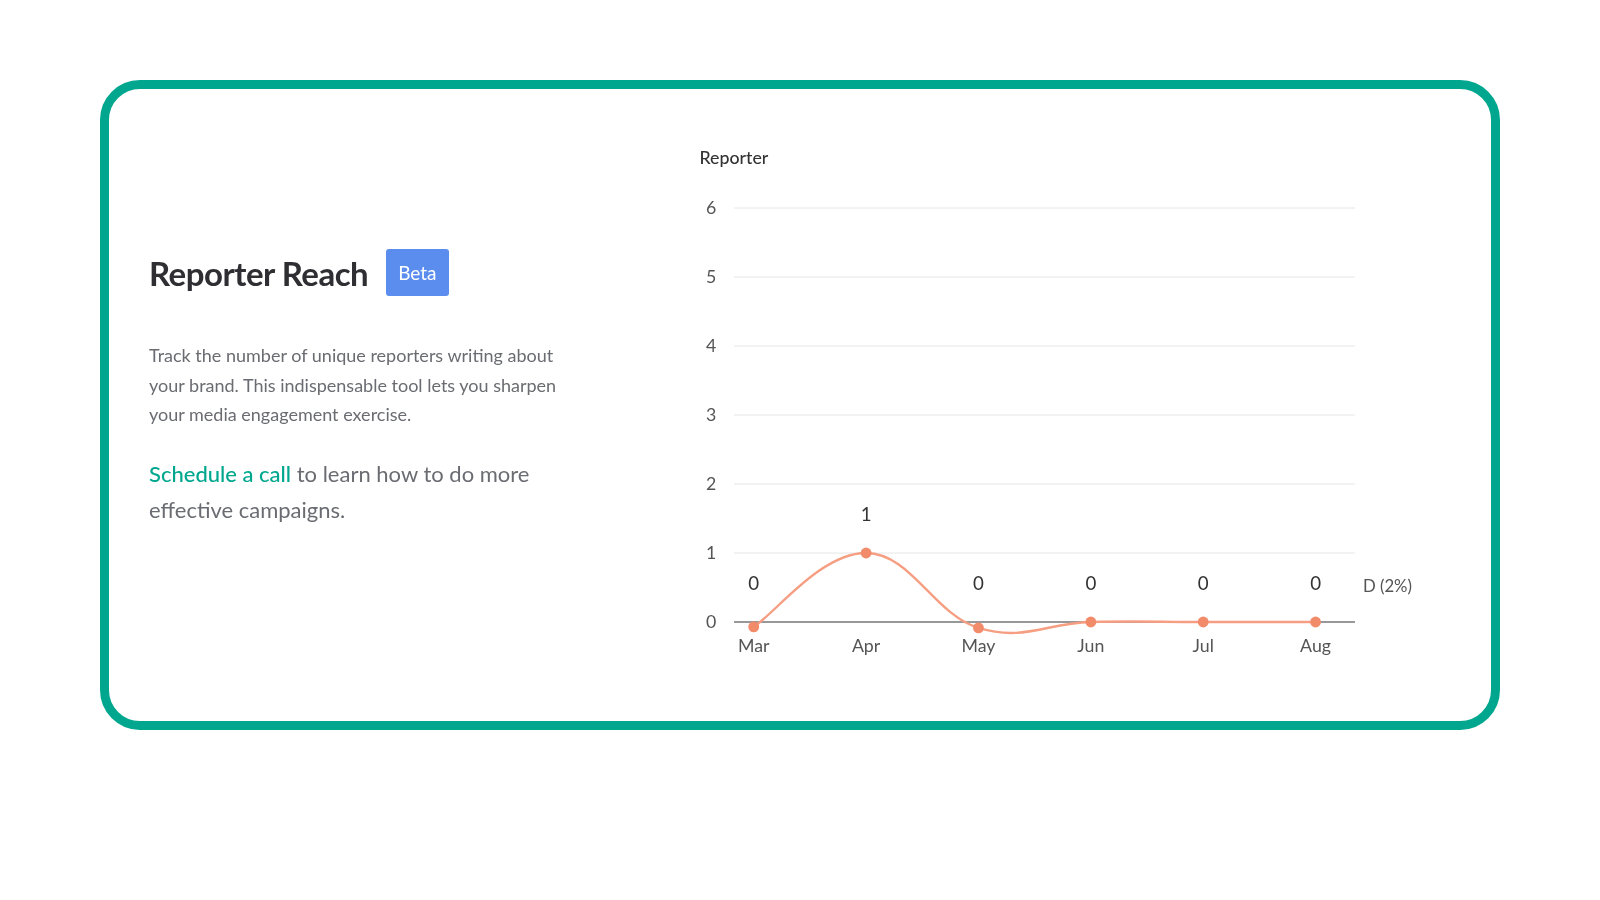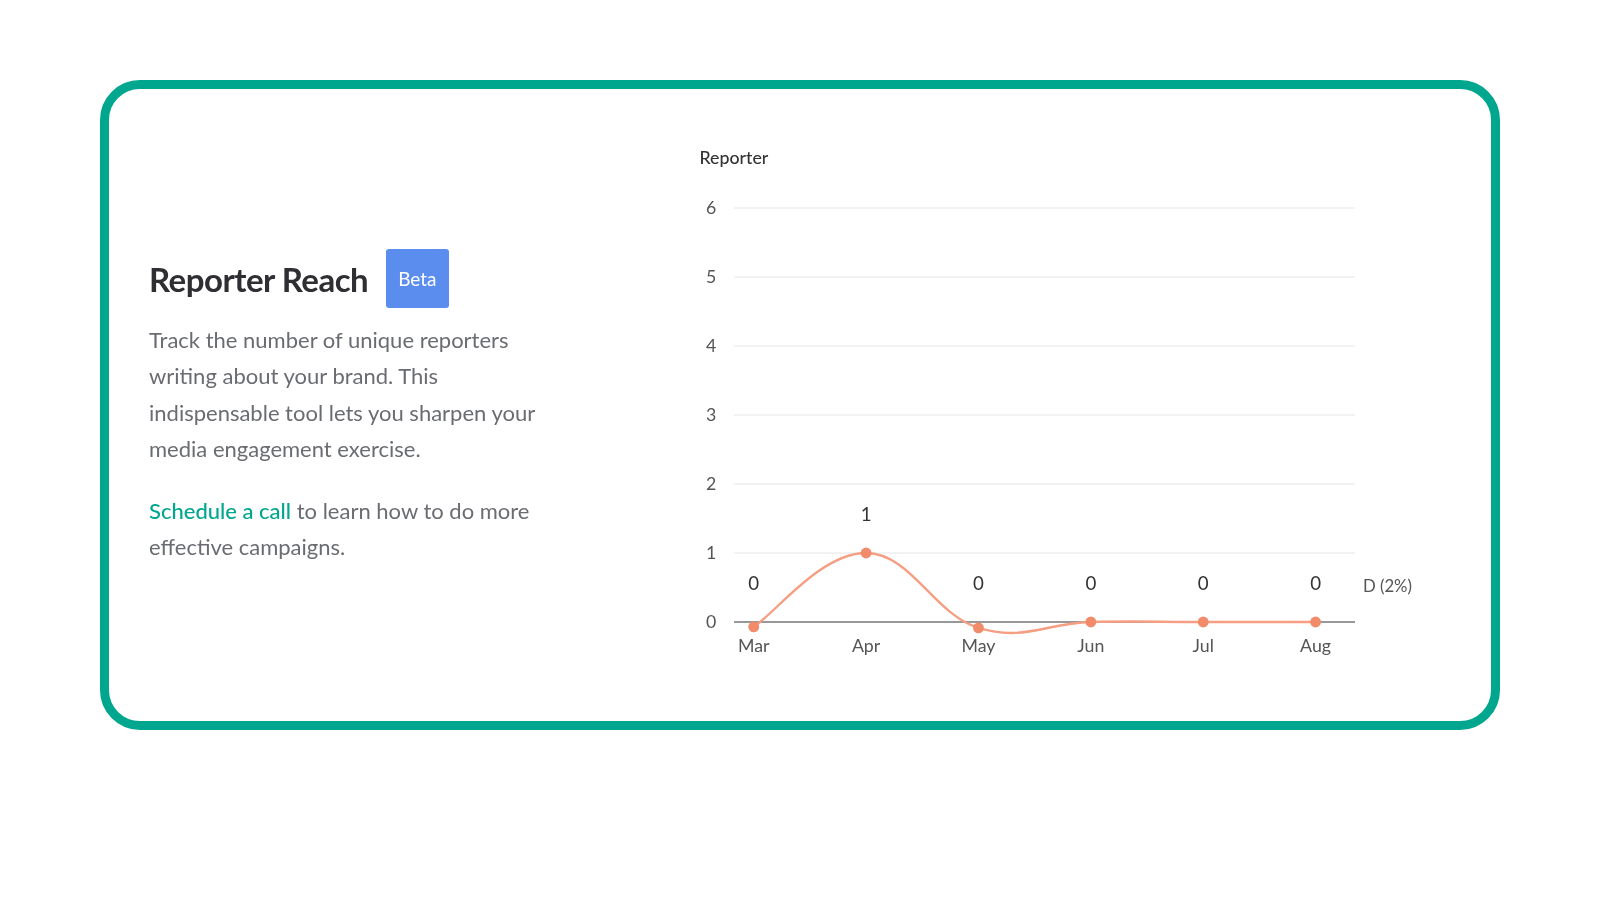--- a/index.html
+++ b/index.html
@@ -20,38 +20,38 @@
     position: relative;
   }
   .left {
     width: 420px;
     padding-top: 110px;
   }
   .title-row {
     display: flex;
     align-items: center;
     gap: 18px;
-    margin-bottom: 14px;
+    margin-bottom: 45px;
   }
   .title {
     font-size: 33px;
     font-weight: 700;
     color: #2f2f33;
     letter-spacing: -0.5px;
   }
   .badge {
     background: #5b8def;
     color: #fff;
     font-size: 19px;
-    padding: 18px 12px;
+    padding: 12px 12px;
     border-radius: 3px;
     font-weight: 400;
   }
   .desc {
-    font-size: 22px;
+    font-size: 18px;
     line-height: 1.65;
     color: #6a6c72;
     margin-bottom: 26px;
   }
   .cta-line {
     font-size: 22px;
     line-height: 1.65;
     color: #6a6c72;
   }
   .cta-link {

